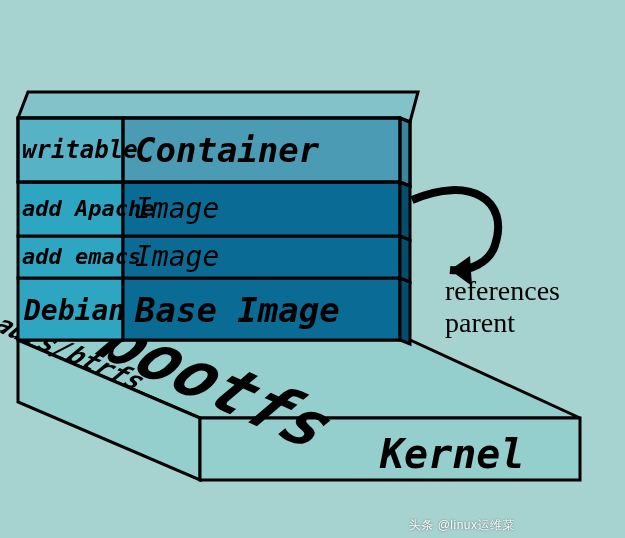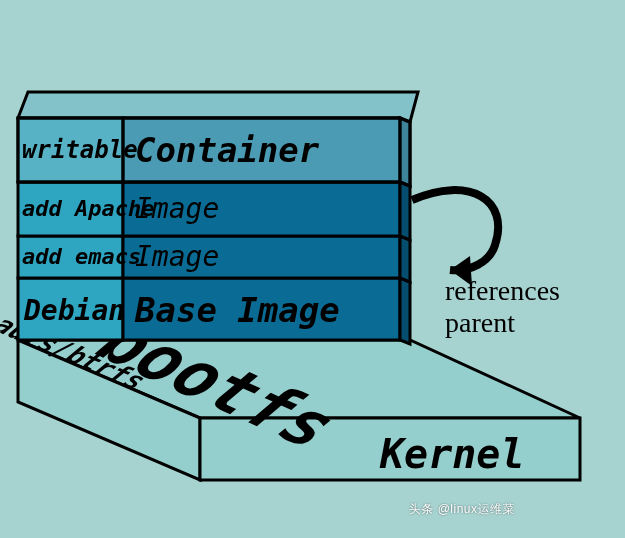--- a/index.html
+++ b/index.html
@@ -8,21 +8,21 @@
     height: 538px;
     background: #a6d3d0;
     font-family: "Lucida Console", Monaco, monospace;
     font-style: italic;
     position: relative;
     overflow: hidden;
   }
   svg { display: block; }
   .watermark {
     position: absolute;
-    bottom: 20px;
+    bottom: 4px;
     right: 110px;
     font-style: normal;
     font-family: sans-serif;
     font-size: 12px;
     color: #fff;
     text-shadow: 0 0 2px rgba(0,0,0,.6);
     letter-spacing: .5px;
   }
 </style>
 </head>

